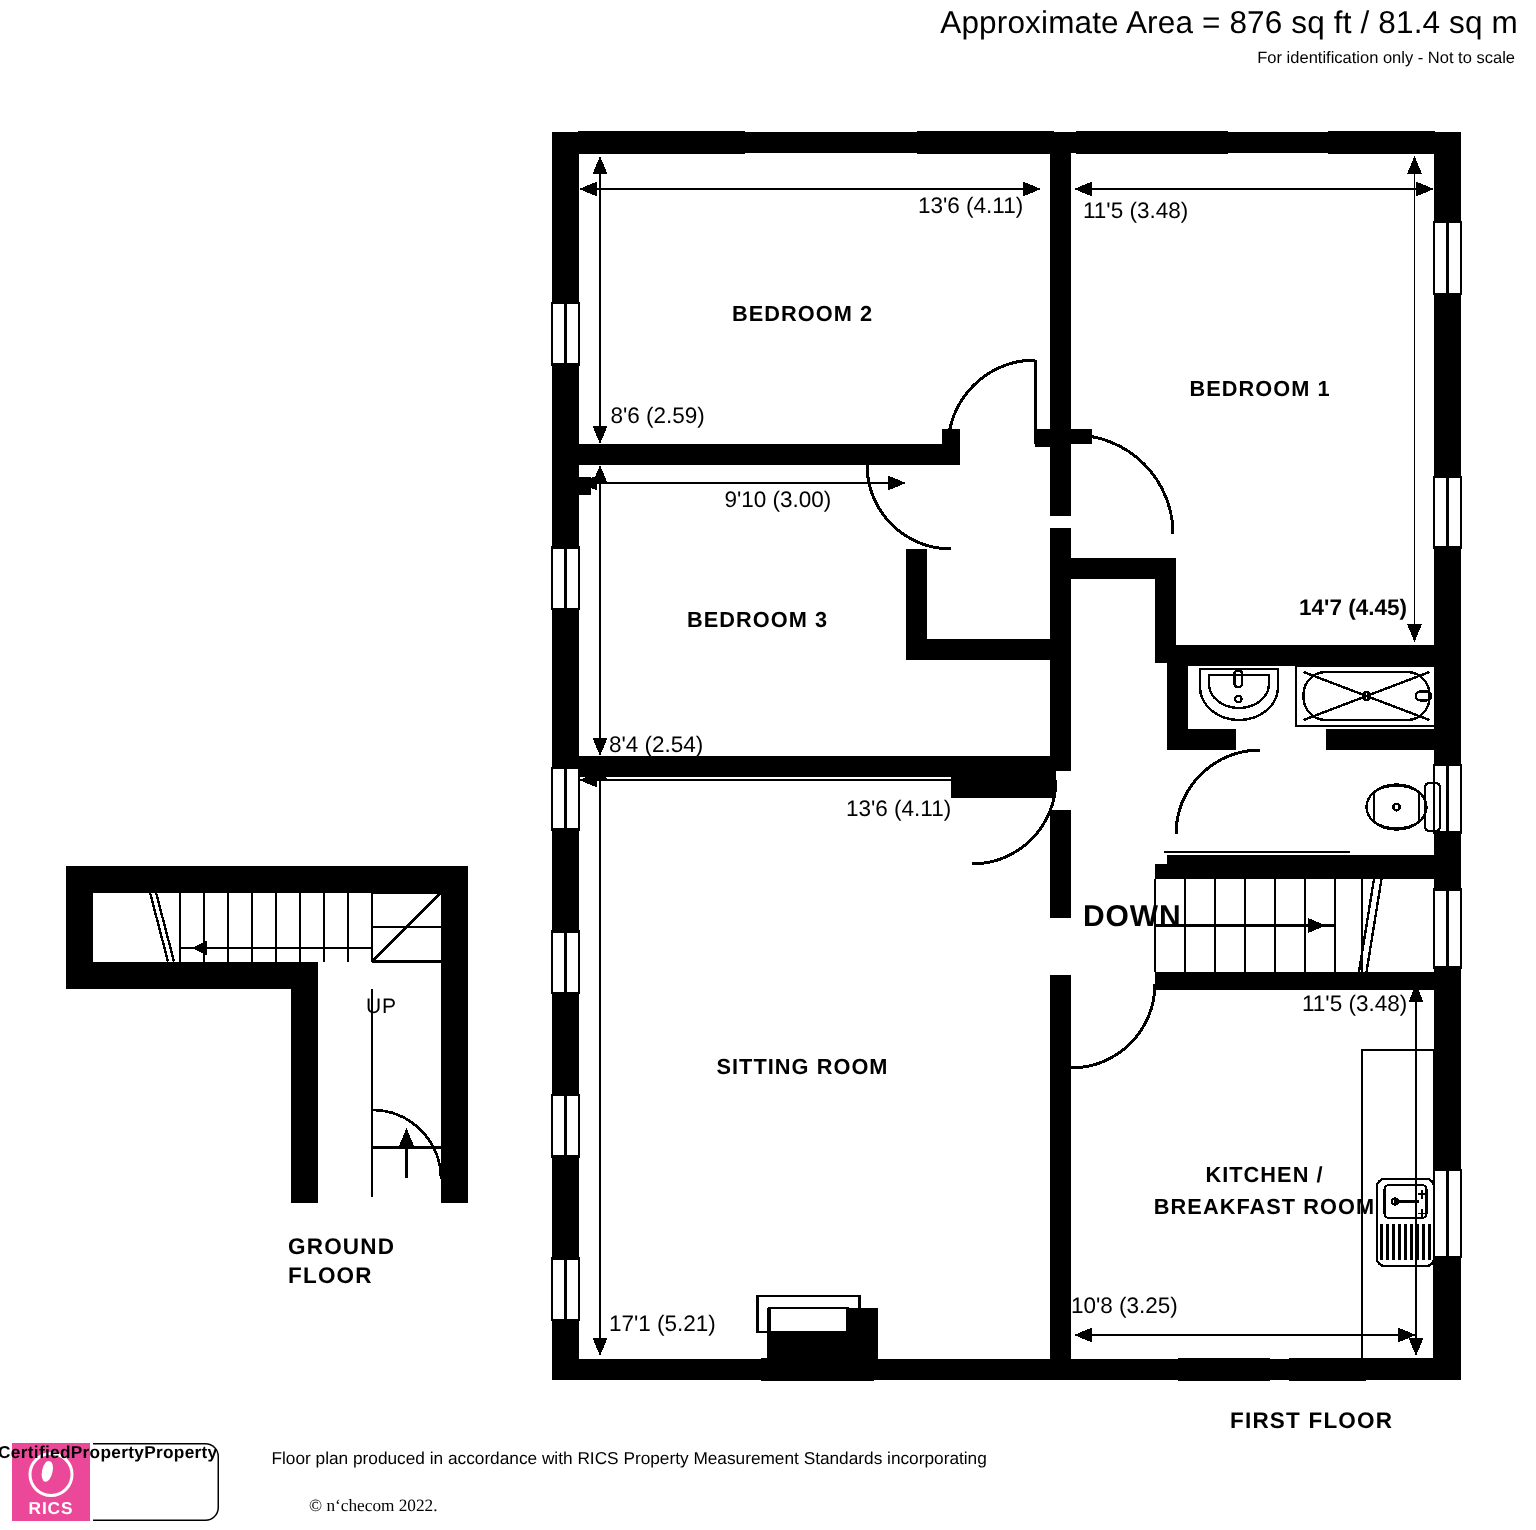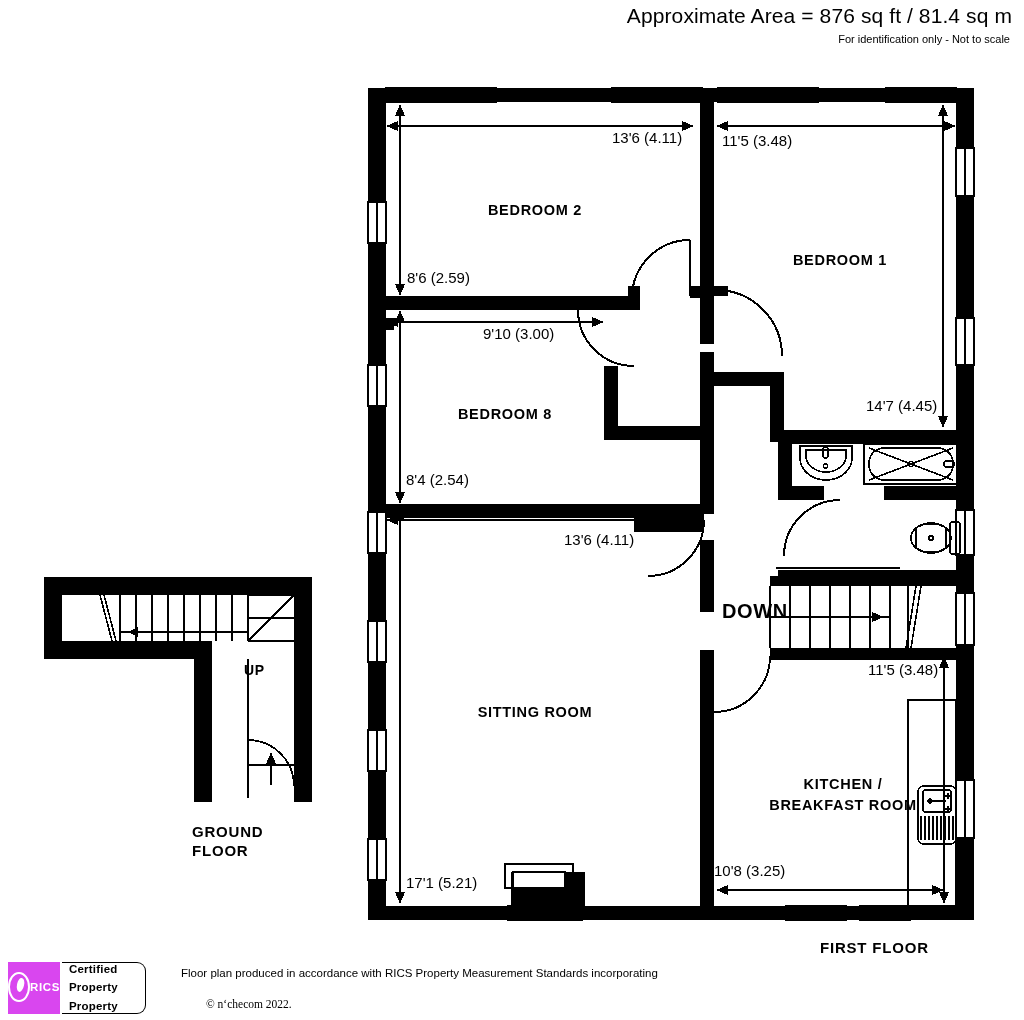--- a/index.html
+++ b/index.html
@@ -10,30 +10,30 @@
   #hdr-area{right:12px;top:4px;font-size:21px;letter-spacing:.1px;white-space:nowrap;}
   #hdr-sub{right:14px;top:33px;font-size:11px;white-space:nowrap;}
   
   #plan{left:0;top:0;width:1024px;height:1020px;}
   #plan svg{display:block;}
   
   .rlabel{font-size:14.5px;font-weight:bold;letter-spacing:.7px;white-space:nowrap;text-align:center;}
   .dim{font-size:15px;white-space:nowrap;}
   .flabel{font-size:15px;font-weight:bold;letter-spacing:.8px;white-space:nowrap;line-height:19px;}
   
-  #logo{left:8px;top:962px;width:52px;height:52px;background:#d946ef;
-        display:flex;flex-direction:row;align-items:center;justify-content:flex-end;}
+  #logo{left:8px;top:962px;width:52px;height:52px;background:#ec4899;
+        display:flex;flex-direction:column;align-items:center;justify-content:flex-end;}
   #logo .mark{width:26px;height:26px;border-radius:50%;border:2.5px solid #fff;
         margin-bottom:2px;position:relative;}
   #logo .mark:after{content:"";position:absolute;left:7px;top:4px;width:7px;height:14px;
         background:#fff;border-radius:45% 45% 50% 50%;transform:rotate(12deg);}
   #logo .rics{color:#fff;font-size:11.5px;font-weight:bold;letter-spacing:.6px;margin-bottom:2px;}
   #cert{left:62px;top:962px;width:84px;height:52px;border:1.6px solid #000;
         border-radius:0 9px 9px 0;border-left:none;
-        display:flex;flex-direction:column;justify-content:space-between;padding-left:7px;box-sizing:border-box;}
+        display:flex;justify-content:flex-end;padding-left:7px;box-sizing:border-box;}
   #cert div{font-size:11.5px;font-weight:bold;line-height:13.5px;letter-spacing:.2px;}
   #ftext{left:156px;top:966px;font-size:11.5px;line-height:15.5px;}
   #ftext span{display:block;white-space:nowrap;padding-left:25px;}
   .copy{font-family:"Liberation Serif",serif;}
 </style>
 </head>
 <body>
 
 <div class="abs" id="hdr-area">Approximate Area = 876 sq ft / 81.4 sq m</div>
 <div class="abs" id="hdr-sub">For identification only - Not to scale</div>
@@ -314,39 +314,39 @@
     <path d="M716 890 L728 885 L728 895 Z" fill="#000" stroke="none"></path>
     <path d="M944 890 L932 885 L932 895 Z" fill="#000" stroke="none"></path>
   </g>
 
   </g>
 </svg>
 </div>
 
 <div class="abs rlabel" style="left:420px;top:202px;width:230px;">BEDROOM 2</div>
 <div class="abs rlabel" style="left:720px;top:252px;width:240px;">BEDROOM 1</div>
-<div class="abs rlabel" style="left:390px;top:406px;width:230px;">BEDROOM 8</div>
+<div class="abs rlabel" style="left:390px;top:406px;width:230px;">BEDROOM 3</div>
 <div class="abs rlabel" style="left:400px;top:704px;width:270px;">SITTING ROOM</div>
 <div class="abs rlabel" style="left:718px;top:774px;width:250px;line-height:21px;">
   <span>KITCHEN /</span><br>
   <span>BREAKFAST ROOM</span>
 </div>
 
 <div class="abs dim" style="left:612px;top:129px;">13'6 (4.11)</div>
 <div class="abs dim" style="left:407px;top:269px;">8'6 (2.59)</div>
 <div class="abs dim" style="left:722px;top:132px;">11'5 (3.48)</div>
-<div class="abs dim" style="left:866px;top:397px;">14'7 (4.45)</div>
+<div class="abs dim" style="left:866px;top:397px;font-weight:bold;">14'7 (4.45)</div>
 <div class="abs dim" style="left:483px;top:325px;">9'10 (3.00)</div>
-<div class="abs dim" style="left:406px;top:471px;">8'4 (2.54)</div>
+<div class="abs dim" style="left:406px;top:488px;">8'4 (2.54)</div>
 <div class="abs dim" style="left:564px;top:531px;">13'6 (4.11)</div>
 <div class="abs dim" style="left:406px;top:874px;">17'1 (5.21)</div>
 <div class="abs dim" style="left:868px;top:661px;">11'5 (3.48)</div>
 <div class="abs dim" style="left:714px;top:862px;">10'8 (3.25)</div>
 
-<div class="abs" style="left:244px;top:662px;font-size:14px;font-weight:bold;letter-spacing:.6px;">UP</div>
+<div class="abs" style="left:244px;top:662px;font-size:14px;font-weight:normal;letter-spacing:.6px;">UP</div>
 <div class="abs" style="left:722px;top:600px;font-size:20px;font-weight:bold;letter-spacing:.6px;">DOWN</div>
 
 <div class="abs flabel" style="left:192px;top:822px;width:170px;">
   <span>GROUND</span><br>
   <span>FLOOR</span>
 </div>
 <div class="abs flabel" style="left:820px;top:938px;width:160px;">FIRST FLOOR</div>
 
 <div class="abs" id="logo">
   <div class="mark"></div>

